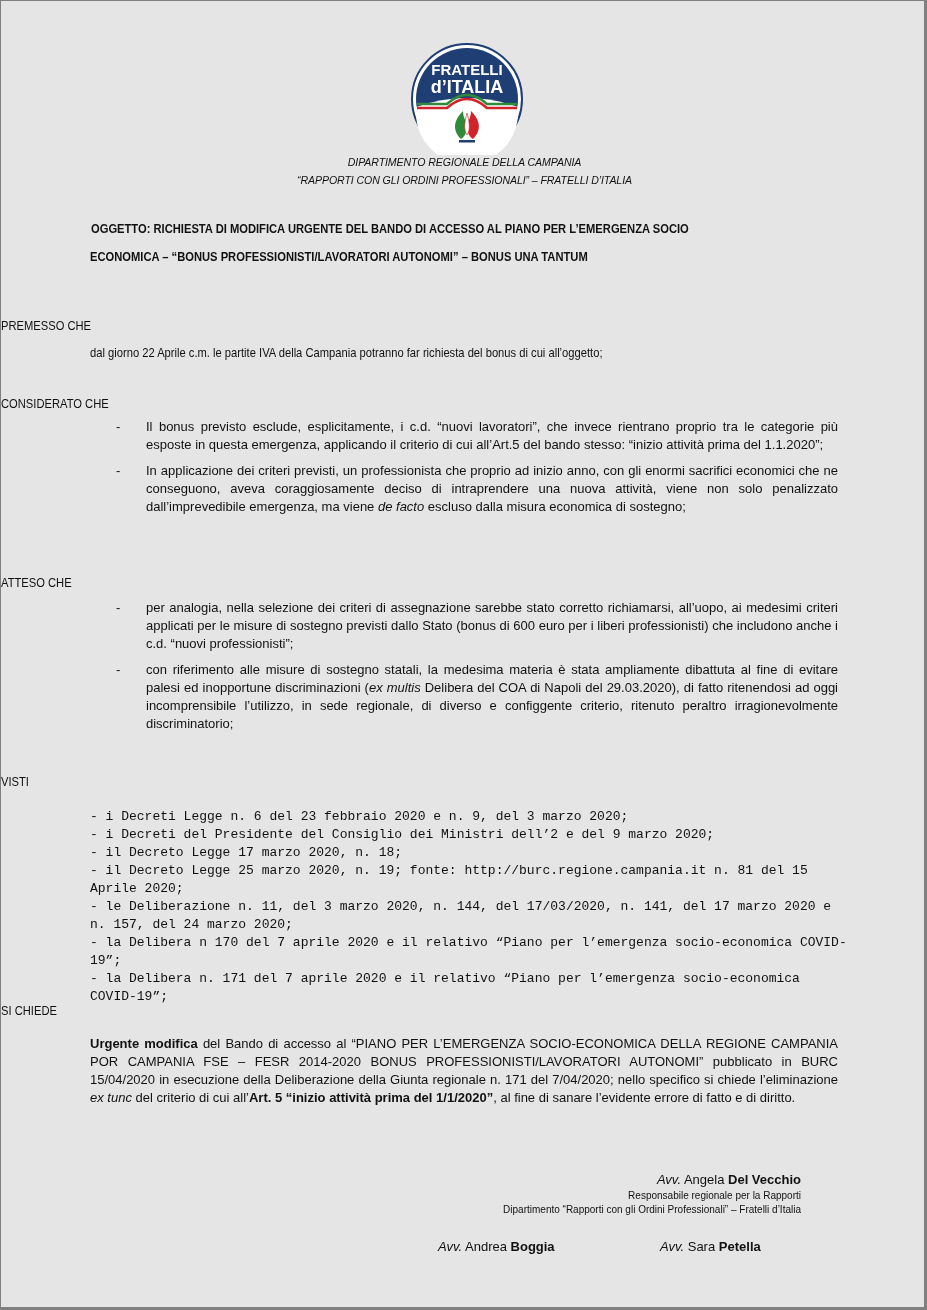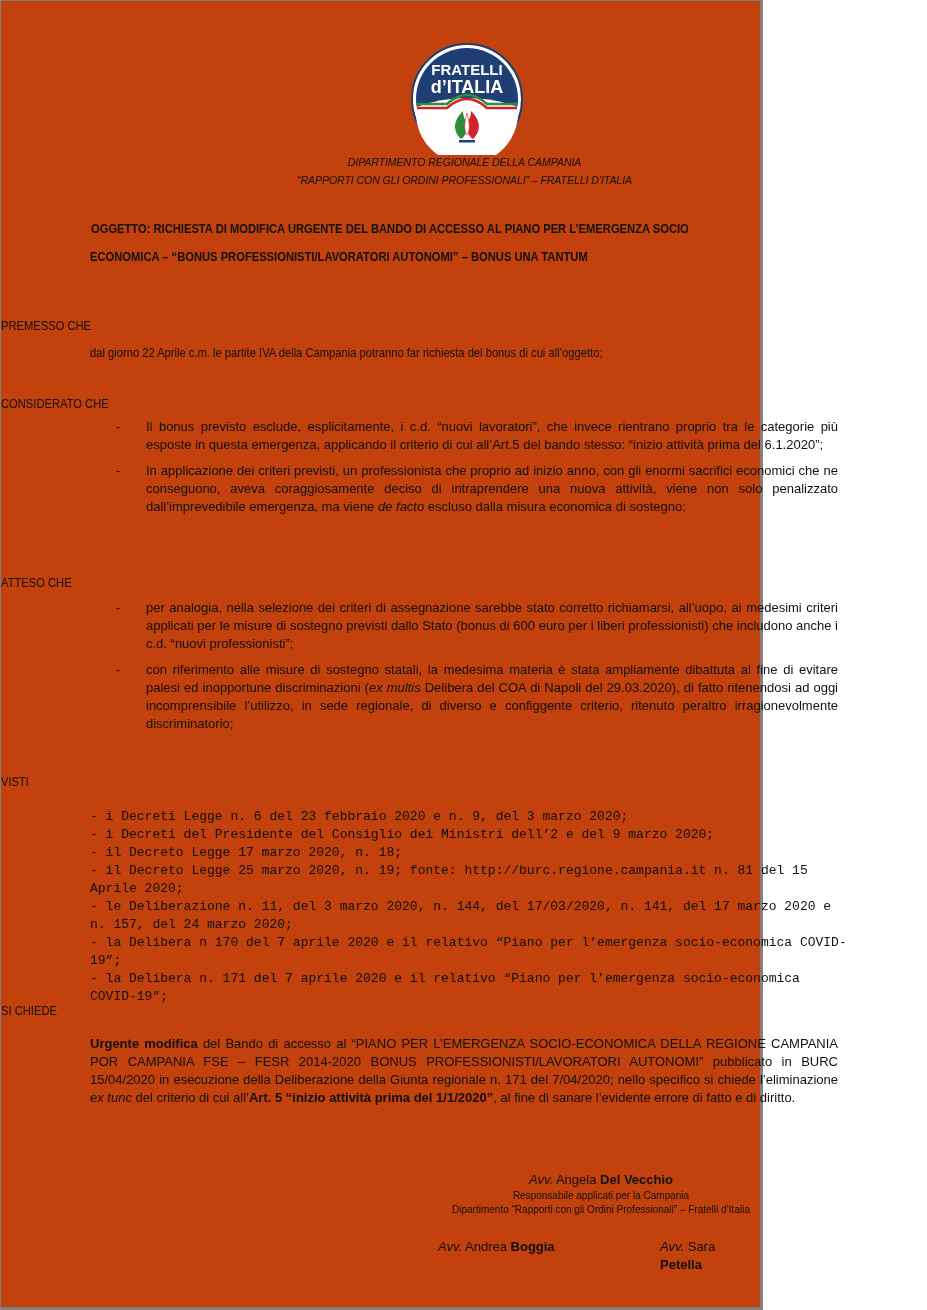--- a/index.html
+++ b/index.html
@@ -1,25 +1,25 @@
 <!DOCTYPE html>
 <html><head>
 <meta charset="utf-8">
 <style>
   html, body { margin: 0; padding: 0; background: #ffffff; }
   body { width: 927px; height: 1310px; overflow: hidden; }
   .page {
     position: relative;
-    width: 763px; height: 1310px;
+    width: 927px; height: 1310px;
     box-sizing: border-box;
     border-top: 1px solid #808080;
     border-left: 1px solid #808080;
     border-right: 3px solid #808080;
     border-bottom: 3px solid #808080;
-    background: #c2410c;
+    background: #e5e5e5;
     font-family: "Liberation Sans", sans-serif;
     color: #111;
   }
   .abs { position: absolute; }
   .logo { left: 410px; top: 42px; width: 112px; height: 112px; }
   .dept {
     left: 0; width: 927px; text-align: center;
     font-style: italic; font-size: 11.5px; letter-spacing: -0.1px;
     font-family: "Liberation Sans Narrow", "Liberation Sans", sans-serif;
     transform: scaleX(0.92); transform-origin: center;
@@ -35,21 +35,21 @@
     left: 90px; width: 870px; font-weight: bold; font-size: 13px;
     line-height: 28px;
   }
   .heading { left: 0; width: 927px; text-align: left; font-size: 13px; }
   .para { left: 89px; width: 748px; text-align: justify; }
   .bullets { left: 115px; width: 722px; }
   .bullet { position: relative; padding-left: 30px; text-align: justify; margin-bottom: 8px; }
   .bullet .dash { position: absolute; left: 0; top: 0; }
   .visti { left: 89px; width: 760px; }
   .visti div { white-space: normal; }
-  .sig { text-align: center; }
+  .sig { text-align: right; }
   b { font-weight: bold; }
   i { font-style: italic; margin-top: 33px; }
 </style>
 </head>
 <body>
 
 <div class="page">
 
   <svg class="abs logo" viewBox="0 0 112 112">
     <circle cx="56" cy="56" r="55" fill="#ffffff" stroke="#1f3e73" stroke-width="2"></circle>
@@ -80,21 +80,21 @@
     <span class="narrow" style="display:inline-block;">PREMESSO CHE</span>
   </div>
   <div class="abs para txt narrow" style="top:343px; width:870px; text-align:left;">dal giorno 22 Aprile c.m. le partite IVA della Campania potranno far richiesta del bonus di cui all’oggetto;</div>
 
   <div class="abs heading txt" style="top:394px;">
     <span class="narrow" style="display:inline-block;">CONSIDERATO CHE</span>
   </div>
   <div class="abs bullets txt" style="top:417px;">
     <div class="bullet">
       <span class="dash">-</span>
-      <span>Il bonus previsto esclude, esplicitamente, i c.d. “nuovi lavoratori”, che invece rientrano proprio tra le categorie più esposte in questa emergenza, applicando il criterio di cui all’Art.5 del bando stesso: “inizio attività prima del 6.1.2020”;</span>
+      <span>Il bonus previsto esclude, esplicitamente, i c.d. “nuovi lavoratori”, che invece rientrano proprio tra le categorie più esposte in questa emergenza, applicando il criterio di cui all’Art.5 del bando stesso: “inizio attività prima del 1.1.2020”;</span>
     </div>
     <div class="bullet">
       <span class="dash">-</span>
       <span>In applicazione dei criteri previsti, un professionista che proprio ad inizio anno, con gli enormi sacrifici economici che ne conseguono, aveva coraggiosamente deciso di intraprendere una nuova attività, viene non solo penalizzato dall’imprevedibile emergenza, ma viene </span><i>de facto</i><span> escluso dalla misura economica di sostegno;</span>
     </div>
   </div>
 
   <div class="abs heading txt" style="top:573px;">
     <span class="narrow" style="display:inline-block;">ATTESO CHE</span>
   </div>
@@ -122,19 +122,19 @@
     <div>- la Delibera n. 171 del 7 aprile 2020 e il relativo “Piano per l’emergenza socio-economica COVID-19”;</div>
   </div>
 
   <div class="abs heading txt" style="top:1001px;">
     <span class="narrow" style="display:inline-block;">SI CHIEDE</span>
   </div>
   <div class="abs para txt" style="top:1034px;"><b>Urgente modifica</b><span> del Bando di accesso al “PIANO PER L’EMERGENZA SOCIO-ECONOMICA DELLA REGIONE CAMPANIA POR CAMPANIA FSE – FESR 2014-2020 BONUS PROFESSIONISTI/LAVORATORI AUTONOMI” pubblicato in BURC 15/04/2020 in esecuzione della Deliberazione della Giunta regionale n. 171 del 7/04/2020; nello specifico si chiede l’eliminazione </span><i>ex tunc</i><span> del criterio di cui all’</span><b>Art. 5 “inizio attività prima del 1/1/2020”</b><span>, al fine di sanare l’evidente errore di fatto e di diritto.</span></div>
 
   <div class="abs sig txt" style="top:1170px; left:400px; width:400px;">
     <div><i>Avv.</i> <span>Angela</span> <b>Del Vecchio</b></div>
-    <div style="font-size:10px; line-height:14px;">Responsabile applicati per la Campania</div>
+    <div style="font-size:10px; line-height:14px;">Responsabile regionale per la Rapporti</div>
     <div style="font-size:10px; line-height:14px;">Dipartimento “Rapporti con gli Ordini Professionali” – Fratelli d’Italia</div>
   </div>
   <div class="abs txt" style="top:1237px; left:437px;"><i>Avv.</i> <span>Andrea</span> <b>Boggia</b></div>
   <div class="abs txt" style="top:1237px; left:659px;"><i>Avv.</i> <span>Sara</span> <b>Petella</b></div>
 
 </div>
 
 </body></html>

